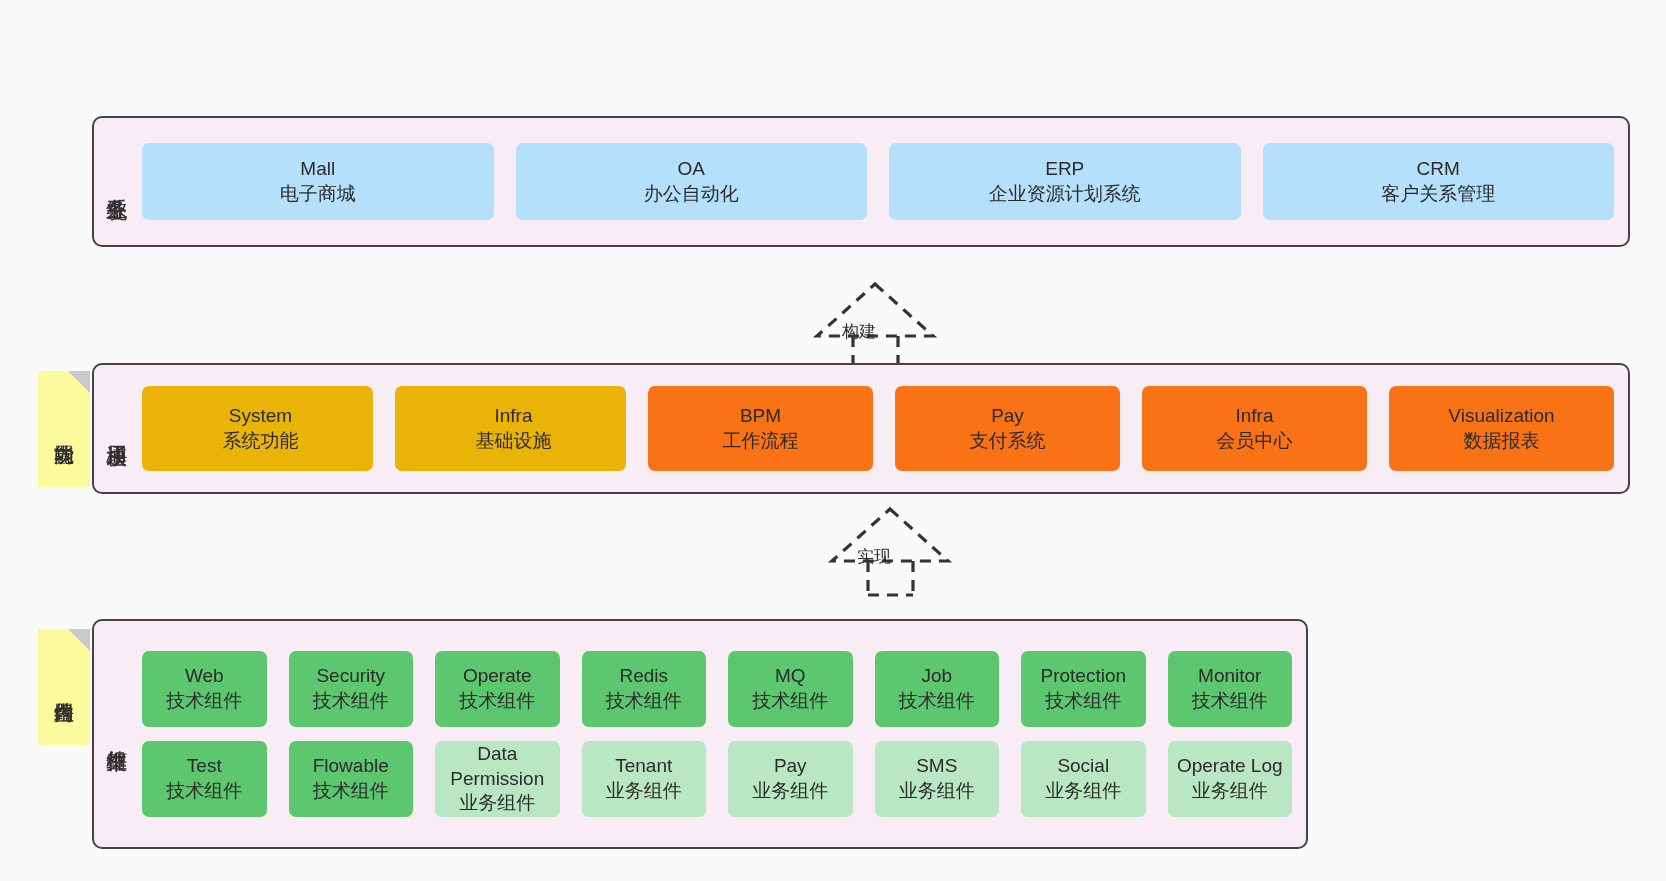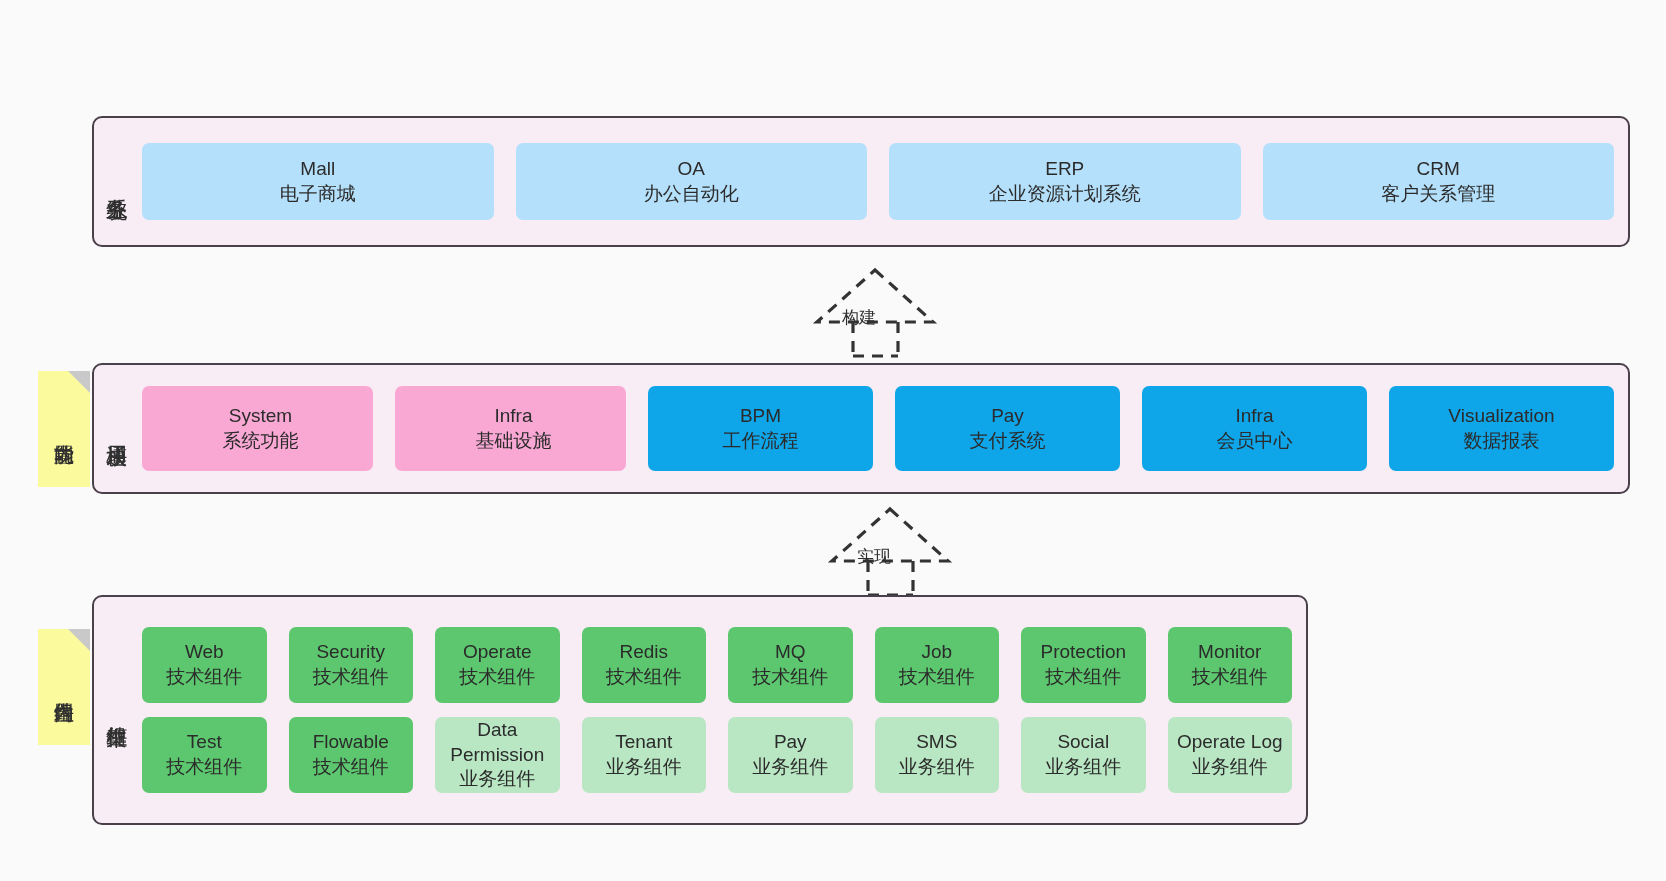--- a/index.html
+++ b/index.html
@@ -85,22 +85,22 @@
   }
   .node .l1 { display:block; }
   .node .l2 { display:block; }
 
   .h-biz   { height: 77px; }
   .h-mod   { height: 85px; }
   .h-comp  { height: 76px; }
 
   
   .c-blue       { background: #b4e0fb; }
-  .c-red        { background: #f9a8d4; padding-left: 12px; }
-  .c-pink       { background: #0ea5e9; }
+  .c-red        { background: #eab308; padding-left: 12px; }
+  .c-pink       { background: #f97316; }
   .c-green      { background: #5cc76e; }
   .c-greenlight { background: #b9e7c3; }
 
   
   .note {
     position: absolute;
     box-sizing: border-box;
     background: #fbfb9e;
     display: flex;
     align-items: center;
@@ -156,21 +156,21 @@
           <span class="l2">企业资源计划系统</span>
         </div>
         <div class="node h-biz c-blue">
           <span class="l1">CRM</span>
           <span class="l2">客户关系管理</span>
         </div>
       </div>
     </div>
   </div>
 
-  <div class="arrow" id="arrow-build" style="left:795px; top:266px; width:150px; height:90px;">
+  <div class="arrow" id="arrow-build" style="left:795px; top:280px; width:150px; height:90px;">
     <svg width="150" height="90" viewBox="0 0 150 90">
 
       <polygon points="80,4 138,56 22,56" fill="#fafafa" stroke="#333333" stroke-width="3.2" stroke-dasharray="11 8" stroke-linejoin="miter"></polygon>
 
       <path d="M 58,56 L 58,90 M 103,56 L 103,90 M 58,90 L 103,90" fill="none" stroke="#333333" stroke-width="3.2" stroke-dasharray="11 8"></path>
     </svg>
     <div class="arrow-label" style="left:47px; top:40px;">构建</div>
   </div>
 
   <div class="note" id="note-builtin-function" style="left:38px; top:371px; width:52px; height:116px;">
@@ -216,21 +216,21 @@
       <path d="M 58,56 L 58,90 M 103,56 L 103,90 M 58,90 L 103,90" fill="none" stroke="#333333" stroke-width="3.2" stroke-dasharray="11 8"></path>
     </svg>
     <div class="arrow-label" style="left:47px; top:40px;">实现</div>
   </div>
 
   <div class="note" id="note-builtin-component" style="left:38px; top:629px; width:52px; height:116px;">
     <span class="fold"></span>
     <span>内置组件</span>
   </div>
 
-  <div class="layer" id="layer-components" style="left:92px; top:595px; width:1216px; height:230px;">
+  <div class="layer" id="layer-components" style="left:92px; top:619px; width:1216px; height:230px;">
     <div class="layer-title">框架组件</div>
     <div class="layer-body">
 
       <div class="row">
         <div class="node h-comp c-green">
           <span class="l1">Web</span>
           <span class="l2">技术组件</span>
         </div>
         <div class="node h-comp c-green">
           <span class="l1">Security</span>

